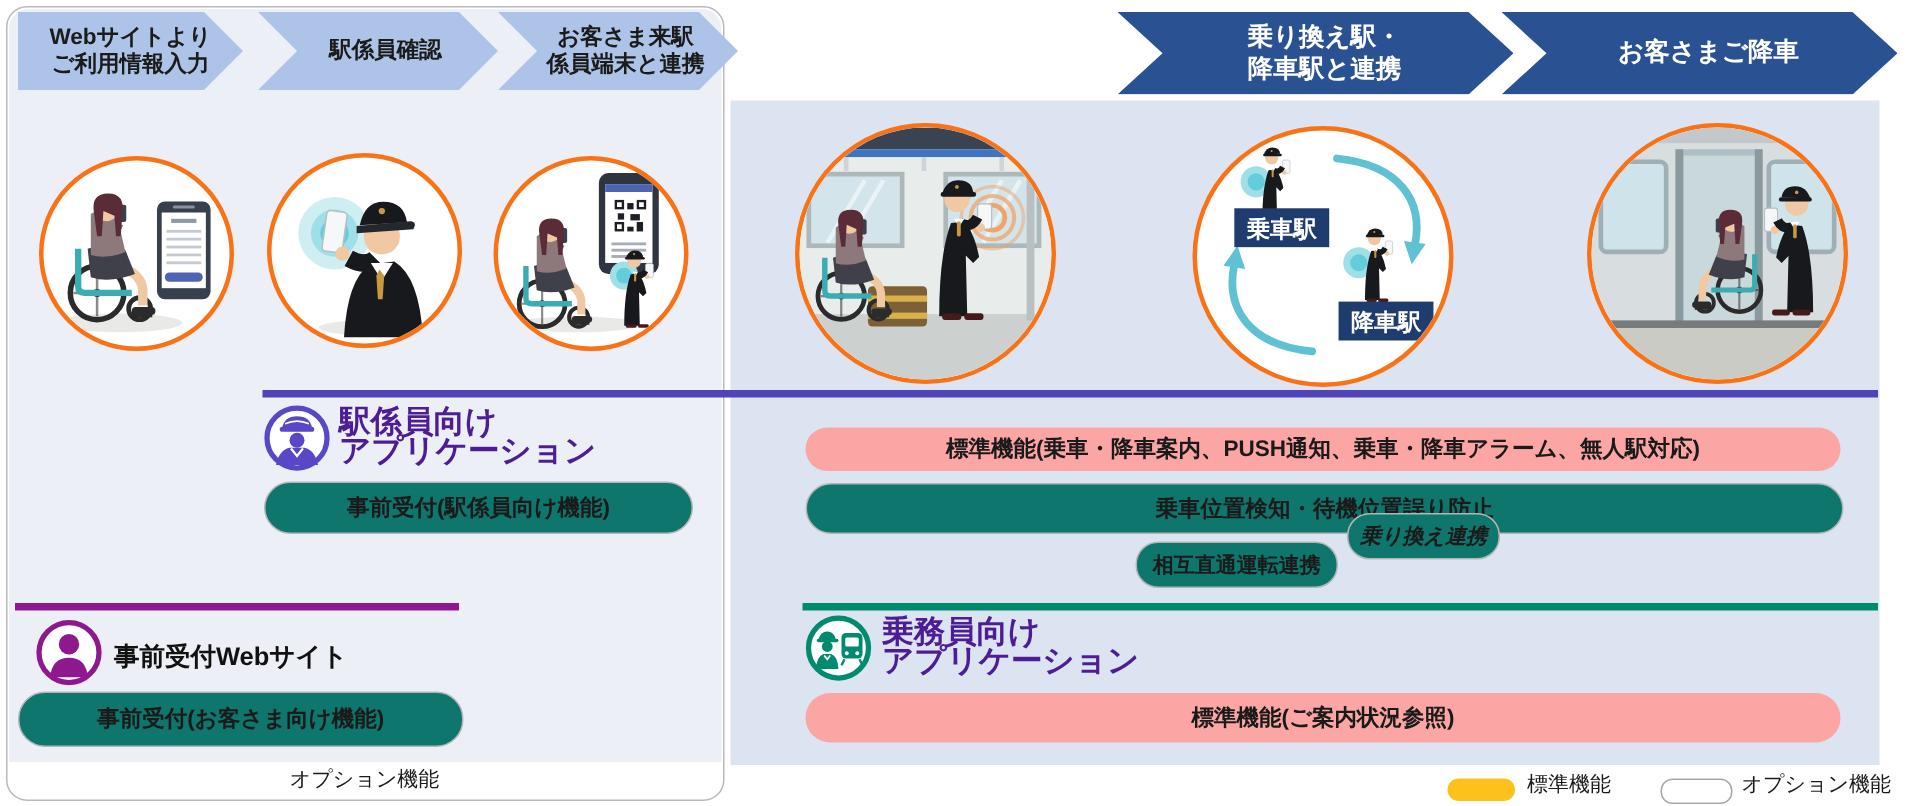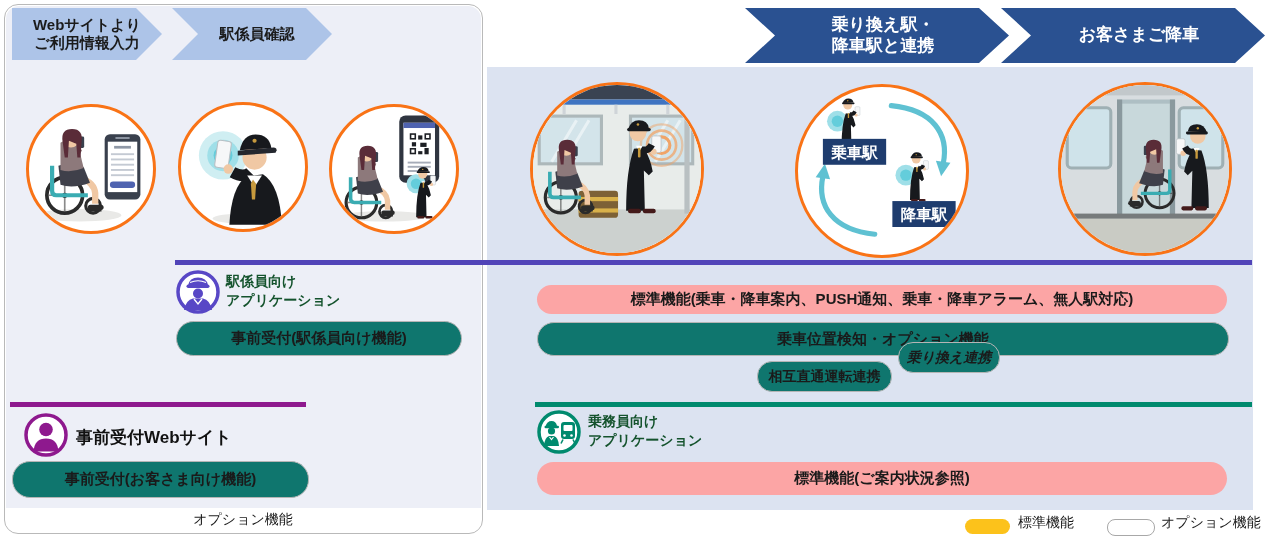--- a/index.html
+++ b/index.html
@@ -24,21 +24,21 @@
   .circle-ill{border:3px solid #f97316;border-radius:50%;background:#fff;overflow:hidden;}
   .circle-ill svg{display:block;width:100%;height:100%;}
 
   
   .hline{height:5px;}
 
   
   .ring-icon{width:44px;height:44px;}
   .ring-icon svg{display:block;width:100%;height:100%;}
 
-  .sec-title{font-size:14px;font-weight:bold;color:#14532d;line-height:19px;}
+  .sec-title{font-size:21px;font-weight:bold;color:#4c1d95;line-height:19px;}
   .sec-title-lg{font-size:17px;font-weight:bold;color:#111;}
 
   
   .pill{display:flex;align-items:center;justify-content:center;border-radius:18px;font-weight:bold;color:#1a1a1a;
     background:#0f766e;border:1.5px solid #b5b5b5;font-size:15px;white-space:nowrap;}
   .pill.yellow{background:#fca5a5;border:none;}
   .pill.small{font-size:14px;border-radius:15px;}
 
   .footer-label{font-size:14px;color:#1a1a1a;text-align:center;}
 
@@ -97,20 +97,24 @@
   <div class="abs right-panel"></div>
 
   <div class="abs chev chev-light first" style="left:12px;">
     <span>Webサイトより</span>
     <span>ご利用情報入力</span>
   </div>
   <div class="abs chev chev-light" style="left:172px;">
     <span>駅係員確認</span>
     <span></span>
   </div>
+  <div class="abs chev chev-light" style="left:332px;">
+    <span>お客さま来駅</span>
+    <span>係員端末と連携</span>
+  </div>
 
   <div class="abs chev chev-dark" style="left:745px;">
     <span>乗り換え駅・</span>
     <span>降車駅と連携</span>
   </div>
   <div class="abs chev chev-dark" style="left:1001px;">
     <span>お客さまご降車</span>
     <span></span>
   </div>
 
@@ -268,21 +272,21 @@
       <path d="M18 29 L22 34 L26 29" stroke="#fff" stroke-width="1.4" fill="none"></path>
     </svg>
   </div>
   <div class="abs sec-title" style="left:226px;top:272px;">
     <div>駅係員向け</div>
     <div>アプリケーション</div>
   </div>
   <div class="abs pill" style="left:176px;top:321px;width:284px;height:33px;">事前受付(駅係員向け機能)</div>
 
   <div class="abs pill yellow" style="left:537px;top:285px;width:690px;height:29px;">標準機能(乗車・降車案内、PUSH通知、乗車・降車アラーム、無人駅対応)</div>
-  <div class="abs pill" style="left:537px;top:322px;width:690px;height:32px;">乗車位置検知・オプション機能</div>
+  <div class="abs pill" style="left:537px;top:322px;width:690px;height:32px;">乗車位置検知・待機位置誤り防止</div>
   <div class="abs pill small" style="left:757px;top:361px;width:133px;height:29px;text-align:center;">相互直通運転連携</div>
   <div class="abs pill small" style="left:898px;top:342px;width:100px;height:29px;font-style:italic;">乗り換え連携</div>
 
   <div class="abs hline" style="left:10px;top:402px;width:296px;background:#8e198e;"></div>
   <div class="abs ring-icon" style="left:24px;top:413px;">
     <svg viewBox="0 0 44 44">
       <circle cx="22" cy="22" r="20" fill="#fff" stroke="#8e198e" stroke-width="3.5"></circle>
       <circle cx="22" cy="16.5" r="6.8" fill="#8e198e"></circle>
       <path d="M9.5 38.5 Q10.5 25.5 22 25.5 Q33.5 25.5 34.5 38.5 Z" fill="#8e198e"></path>
     </svg>

